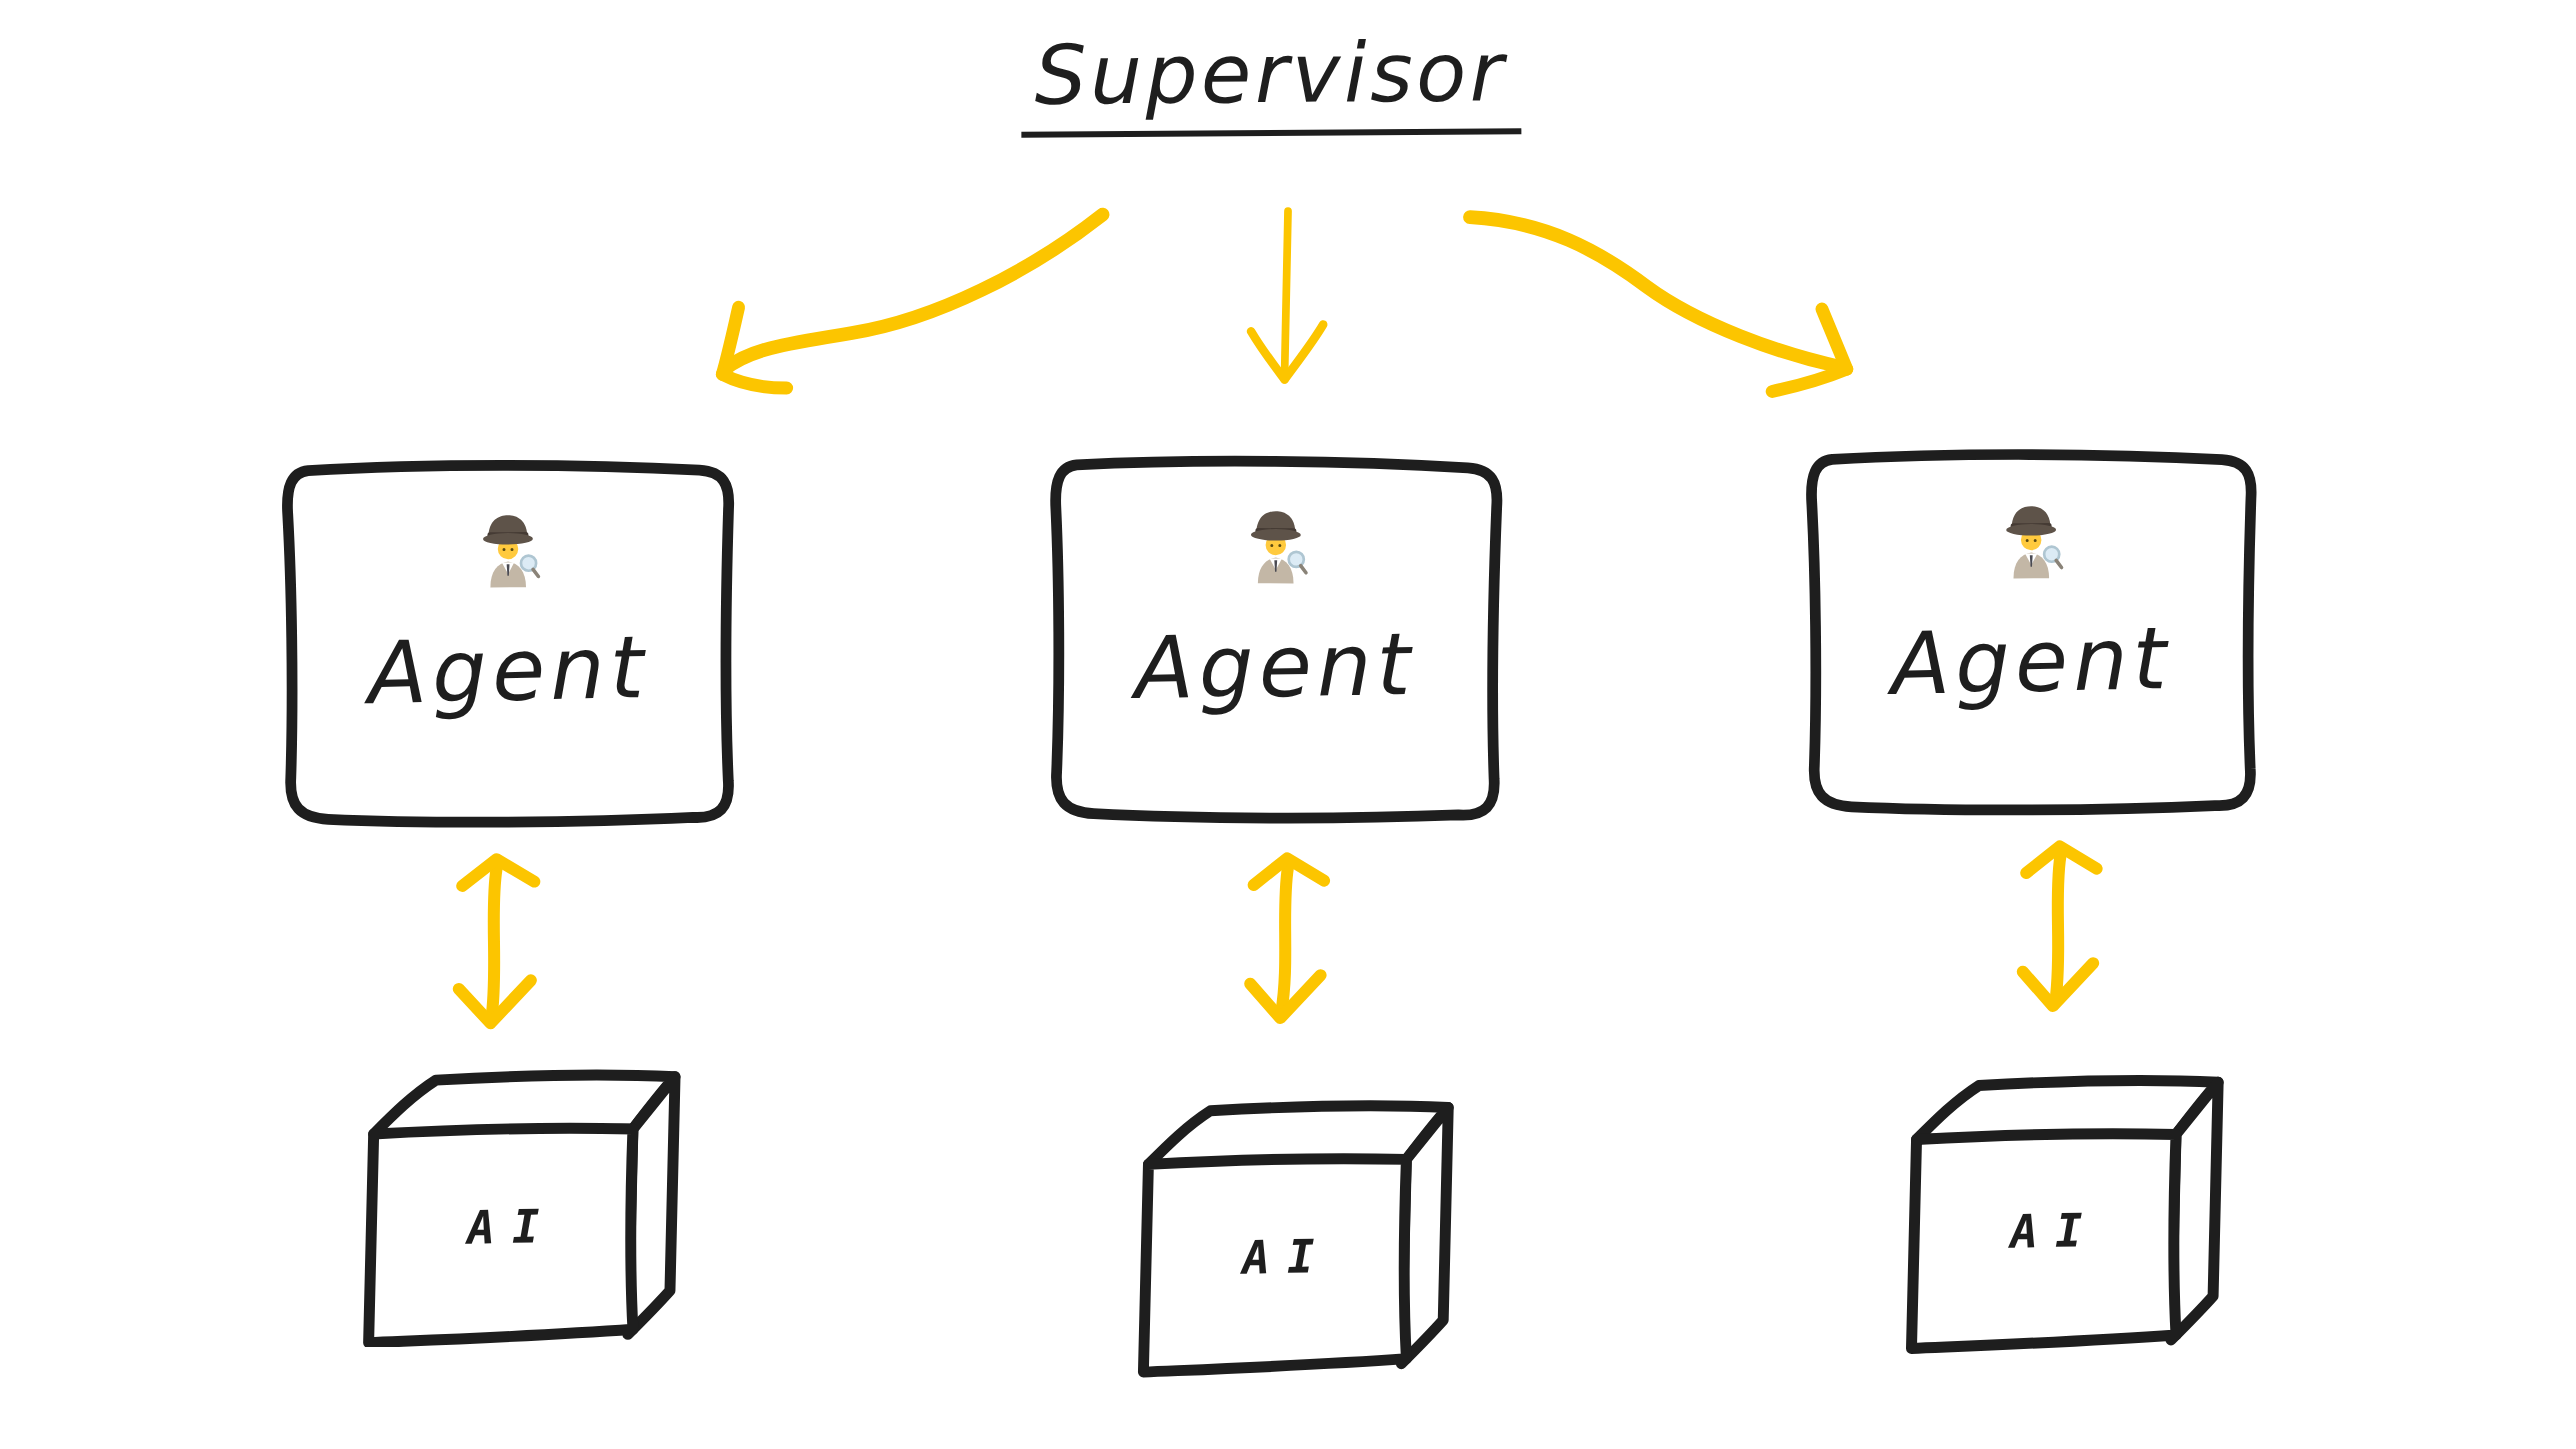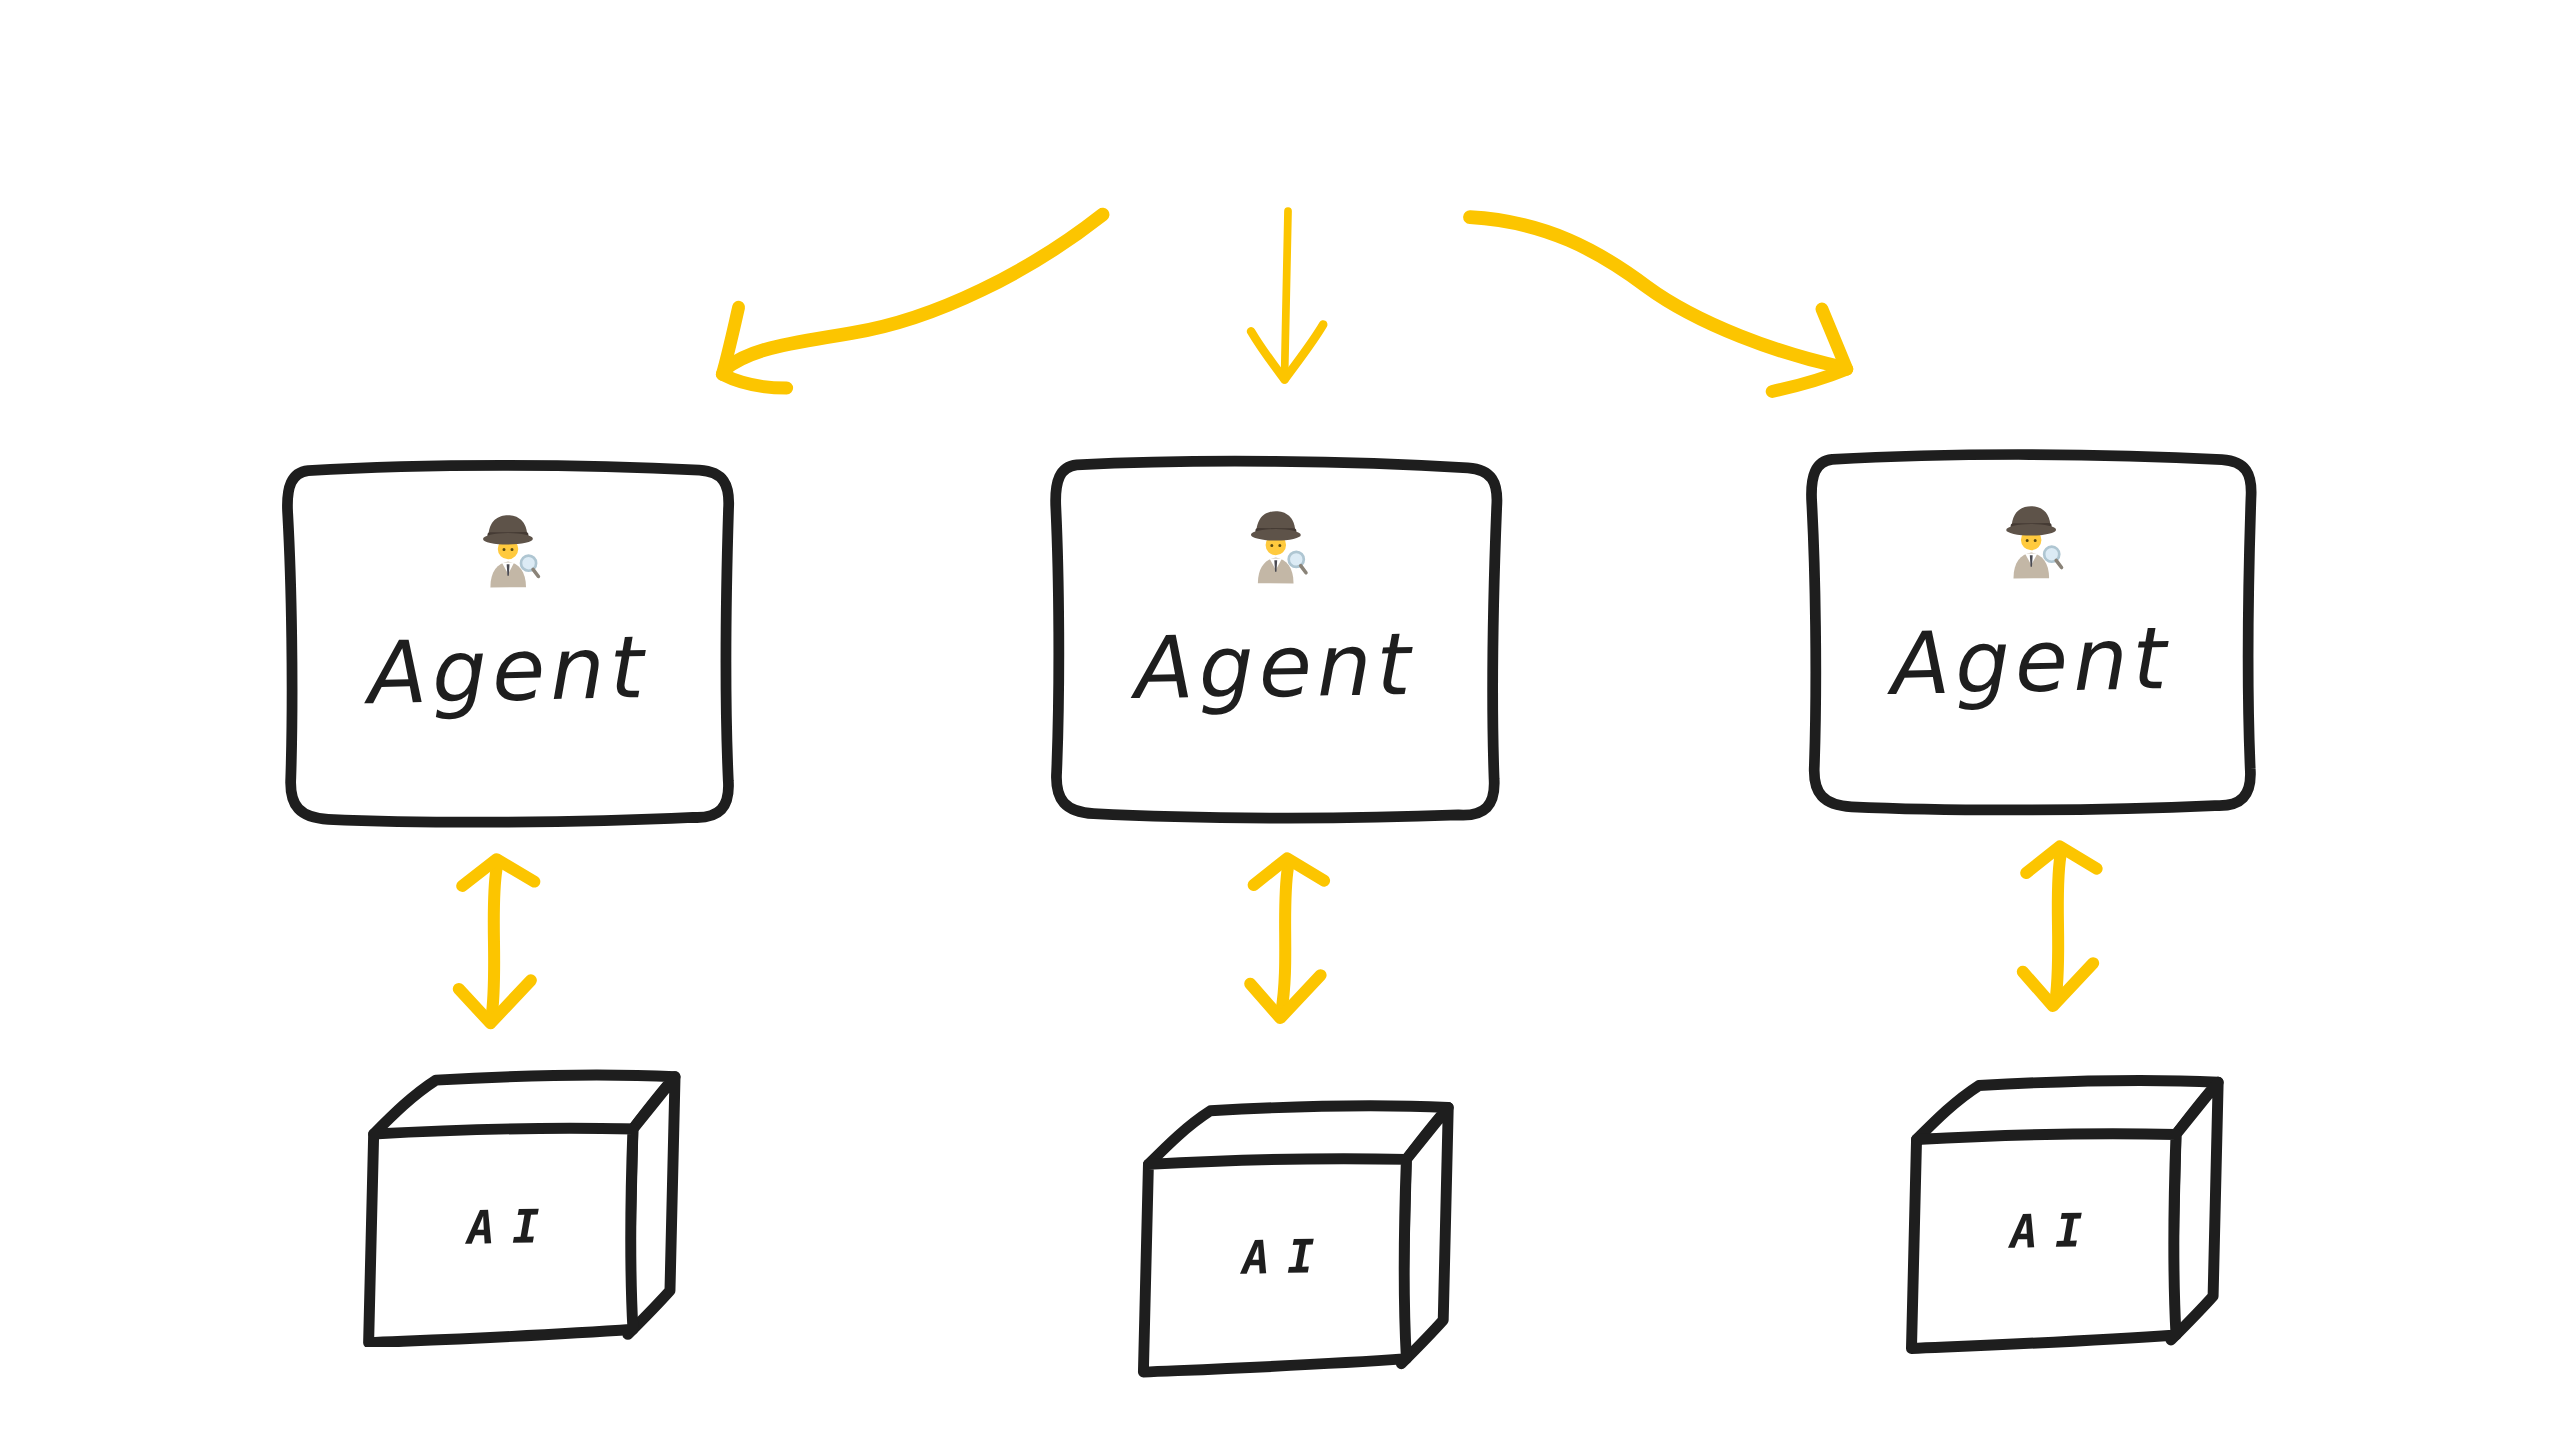--- a/index.html
+++ b/index.html
@@ -98,20 +98,23 @@
       </g>
 
       <g>
         <path stroke-width="14" d="M 2400 996 C 2392 1046 2402 1108 2394 1166"></path>
         <path stroke-width="14" d="M 2360 1017 L 2399 986 L 2442 1012"></path>
         <path stroke-width="14" d="M 2356 1132 L 2391 1172 L 2438 1122"></path>
       </g>
     </g>
   </svg>
 
+  <div id="title-wrap">
+    <span class="title-text">Supervisor</span>
+  </div>
 
   <div class="agent-box" style="left:276px;top:447px;transform:rotate(-0.3deg);">
     <svg class="frame" viewBox="0 0 560 470">
       <path fill="#ffffff" stroke="#1e1e1e" stroke-width="13" stroke-linejoin="round" stroke-linecap="round" d="M 40 25 C 190 17 370 19 512 27 C 541 29 549 44 547 74 C 543 185 541 300 545 402 C 547 434 534 448 502 446 C 362 452 182 452 62 446 C 28 444 15 430 17 396 C 21 288 19 158 15 78 C 13 44 20 27 40 25 Z"></path>
     </svg>
     <div class="inner">
       <svg width="89" height="89" viewBox="0 0 100 100">
         <path d="M 30 88 C 30 70 38 61 50 59 C 62 61 70 70 70 88 Z" fill="#c3b7a6"></path>
         <path d="M 43 60 L 50 73 L 57 60 Z" fill="#ffffff"></path>
         <path d="M 48.4 62 L 51.6 62 L 50.8 75 L 49.2 75 Z" fill="#4a4a52"></path>

